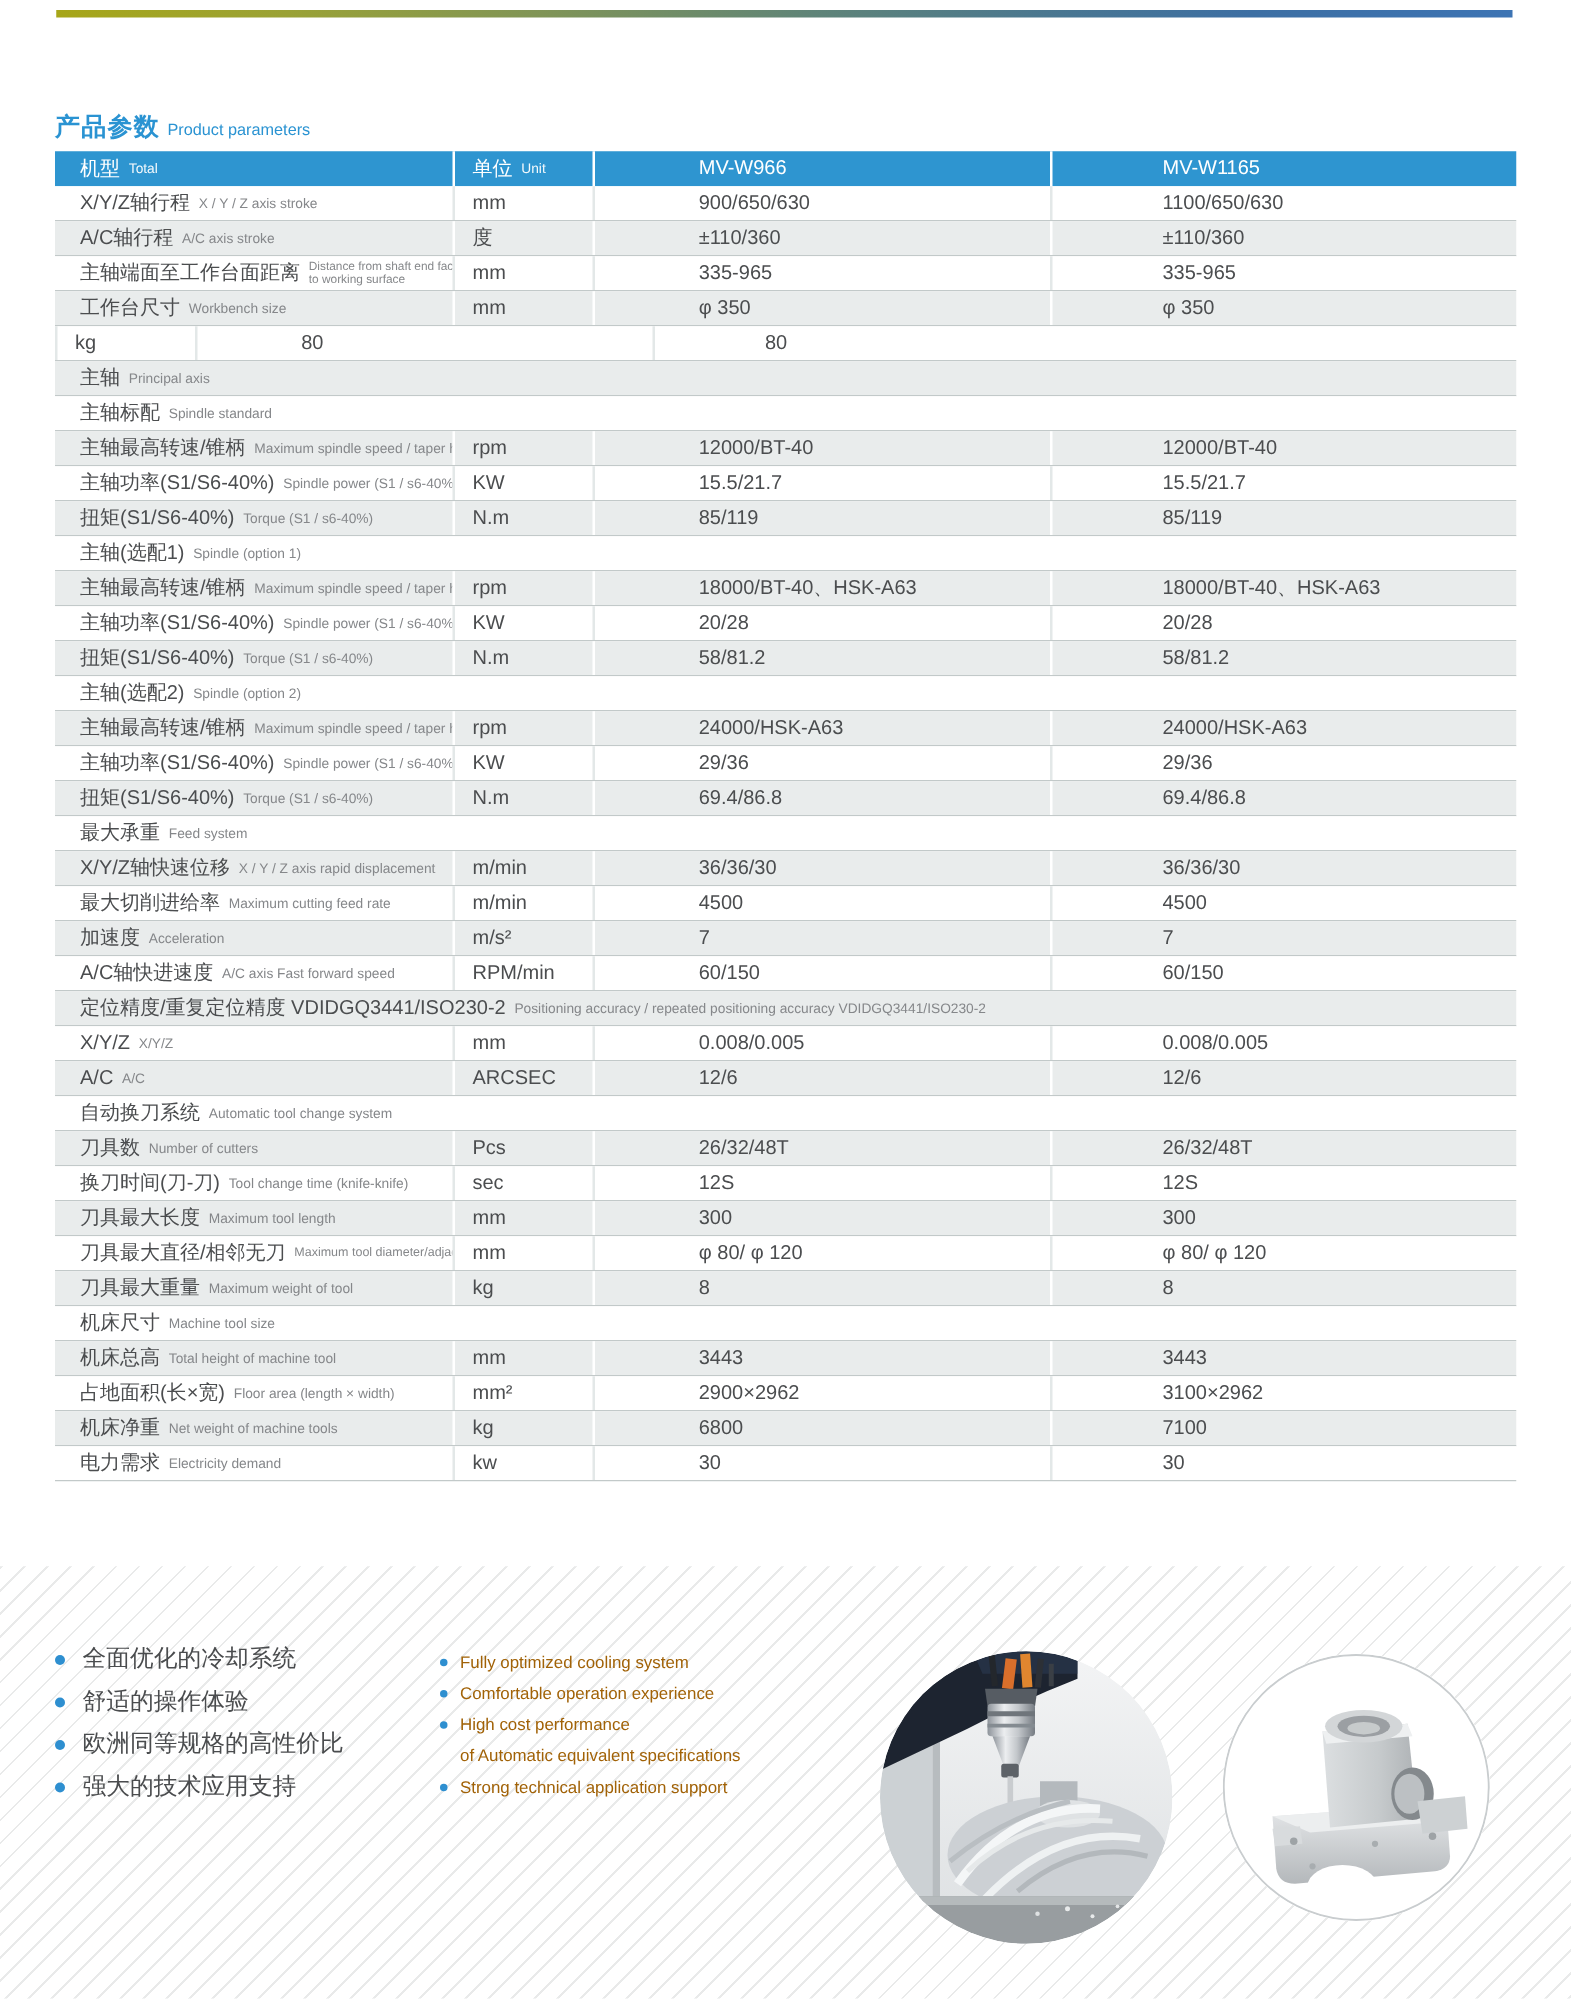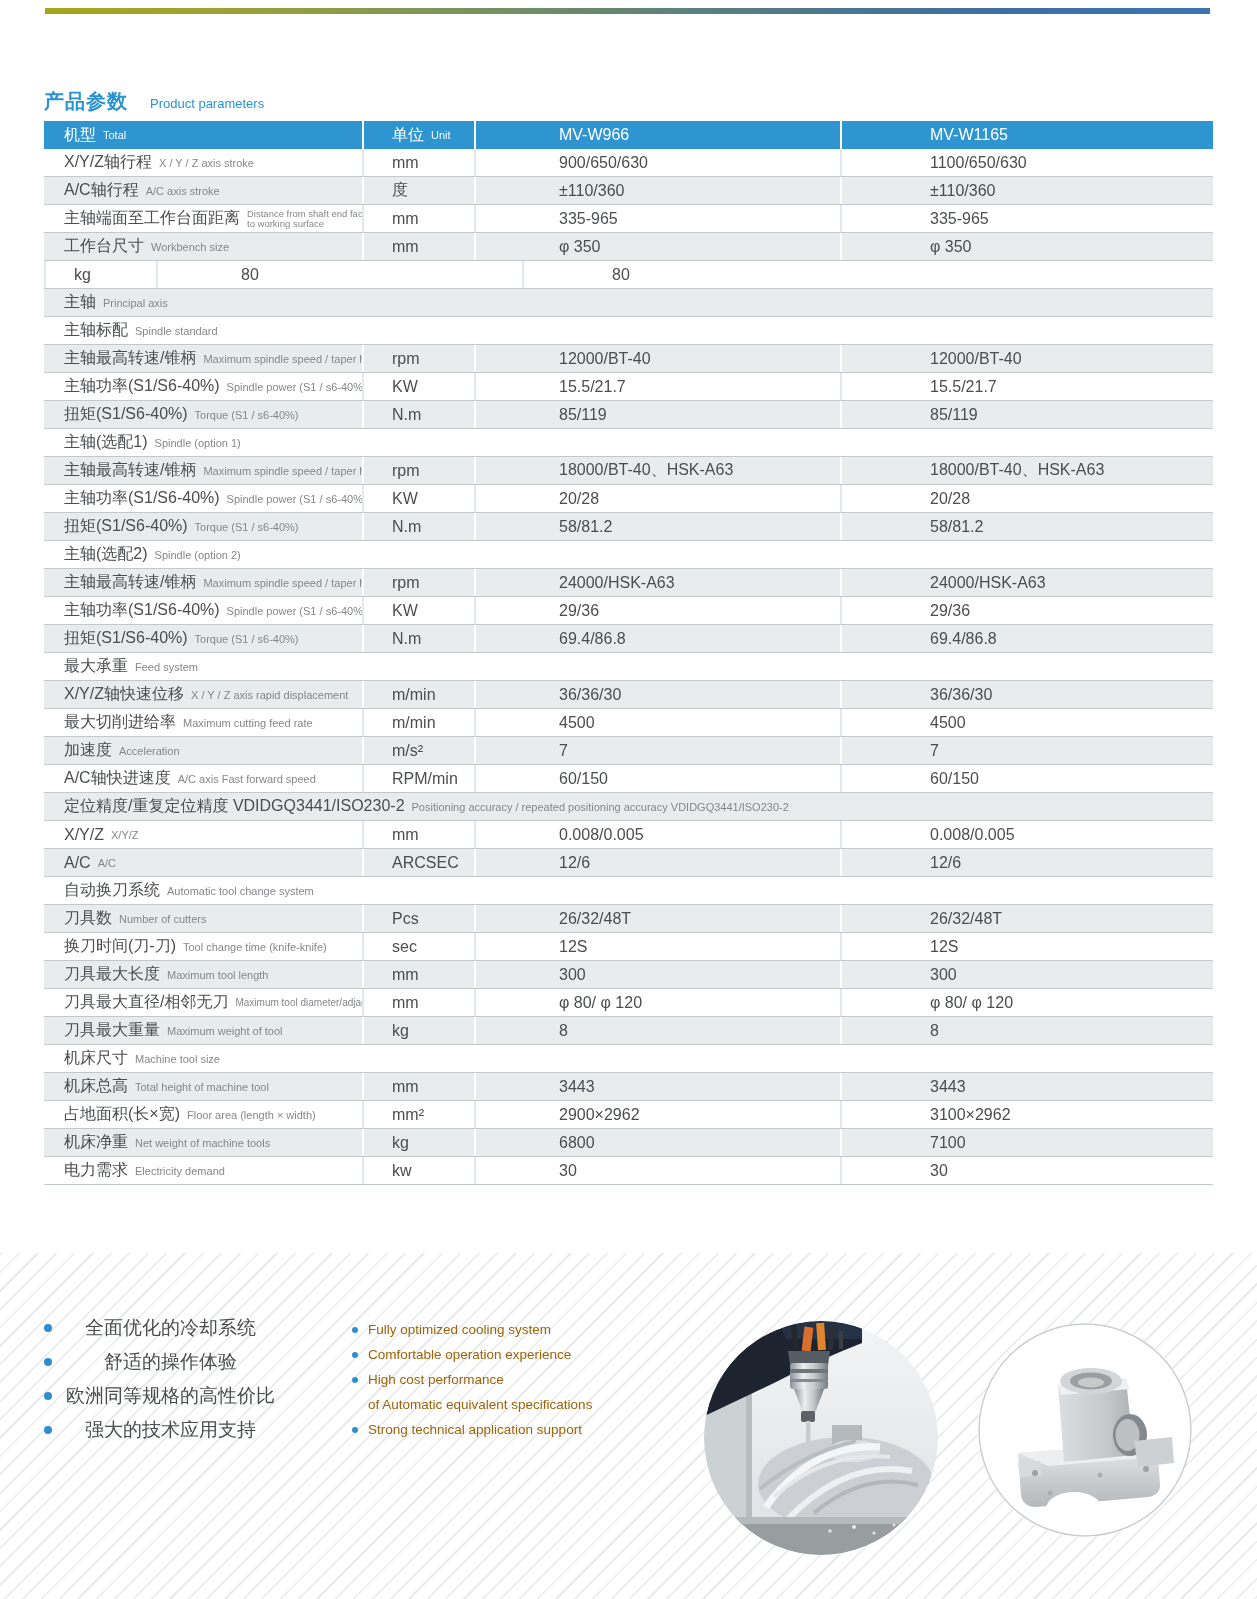--- a/index.html
+++ b/index.html
@@ -7,48 +7,48 @@
     width:1257px;height:1599px;position:relative;background:#ffffff;
     font-family:"Liberation Sans","DejaVu Sans",sans-serif;
     -webkit-font-smoothing:antialiased;overflow:hidden;
   }
   .top-bar{
     position:absolute;left:45px;top:8px;width:1165px;height:6px;
     background:linear-gradient(90deg,#a7a618 0%,#9aa236 16%,#7f9458 34%,#5f8478 52%,#4a7790 68%,#3d6fa3 82%,#3d74b4 100%);
   }
   .page-title{position:absolute;left:44px;top:88px;white-space:nowrap;}
   .page-title .t-zh{font-size:20px;font-weight:bold;color:#2a93d2;letter-spacing:1px;}
-  .page-title .t-en{font-size:13px;color:#2a93d2;margin-left:22px;}
+  .page-title .t-en{font-size:13px;color:#2a93d2;margin-left:6px;}
 
   .spec-table{position:absolute;left:44px;top:121px;width:1169px;font-size:16px;color:#4b4d4f;}
   .trow{display:flex;height:28px;align-items:flex-start;border-bottom:1px solid #c2c9c9;box-sizing:border-box;}
   .trow.head{background:#2e95d0;color:#ffffff;border-bottom:none;}
   .trow.gray{background:#e9ecec;}
   .trow.white{background:#ffffff;}
   .cell{box-sizing:border-box;height:100%;display:flex;align-items:center;overflow:hidden;white-space:nowrap;}
   .c-label{width:318px;padding-left:20px;}
-  .c-unit{width:112px;padding-left:28px;}
+  .c-unit{width:112px;padding-left:14px;}
   .c-v1{width:366px;padding-left:83px;}
   .c-v2{width:373px;padding-left:88px;}
   .trow .c-unit,.trow .c-v1,.trow .c-v2{border-left:2px solid #ffffff;}
   .trow.white .c-unit,.trow.white .c-v1,.trow.white .c-v2{border-left-color:#e3e8e8;}
   .sub{font-size:11px;color:#85878a;margin-left:7px;}
   .trow.head .sub{color:#ffffff;opacity:.95;}
   .subwrap{display:inline-block;margin-left:7px;line-height:9.5px;}
   .subwrap .s-line{display:block;font-size:9.5px;color:#85878a;}
   .sub.small{font-size:10px;}
   .c-section{width:100%;padding-left:20px;}
 
   .stripes{
     position:absolute;left:0;top:1253px;width:1257px;height:346px;
     background:repeating-linear-gradient(135deg,#e9eaea 0px,#e9eaea 1.6px,rgba(0,0,0,0) 1.6px,rgba(0,0,0,0) 13px);
   }
   .feat-zh{position:absolute;left:44px;top:1316px;margin:0;padding:0;list-style:none;}
   .feat-zh li{position:relative;height:24px;line-height:24px;margin-bottom:10px;padding-left:22px;
-    font-size:19px;color:#4a4c4e;white-space:nowrap;text-align:center;}
+    font-size:19px;color:#4a4c4e;white-space:nowrap;}
   .feat-zh li .dot{position:absolute;left:0;top:8px;width:8px;height:8px;border-radius:50%;background:#2e8fd0;}
   .feat-en{position:absolute;left:352px;top:1322px;margin:0;padding:0;list-style:none;}
   .feat-en li{position:relative;height:16px;line-height:16px;margin-bottom:9px;padding-left:16px;
     font-size:13.5px;color:#a16207;white-space:nowrap;}
   .feat-en li .dot{position:absolute;left:0;top:5px;width:6px;height:6px;border-radius:50%;background:#2e8fd0;}
 
   .photo{position:absolute;border-radius:50%;overflow:hidden;}
   .photo1{left:704px;top:1321px;width:234px;height:234px;}
   .photo2{left:978px;top:1323px;width:214px;height:214px;background:#fff;}
   .photo svg{display:block;width:100%;height:100%;}

